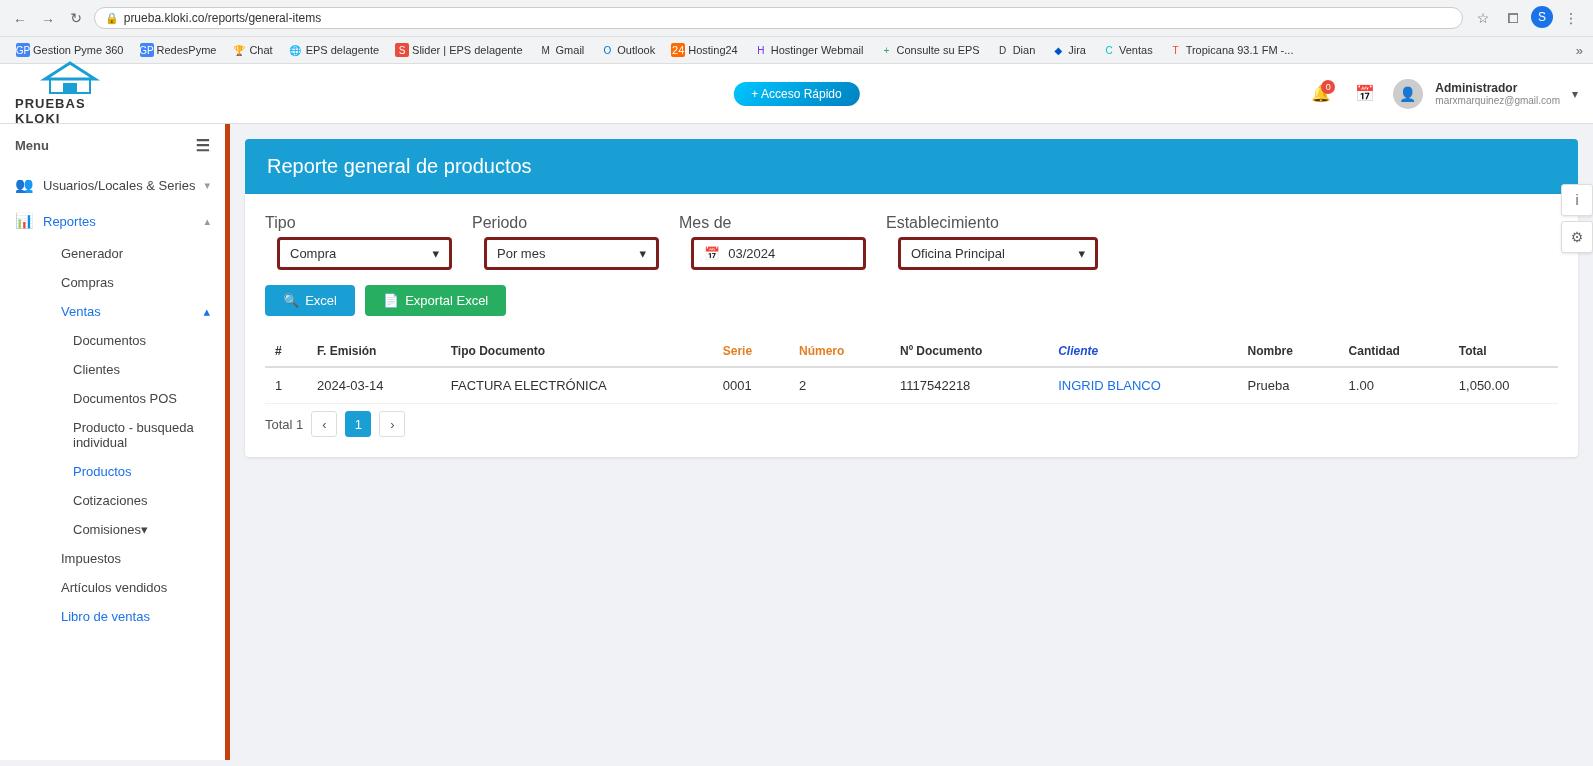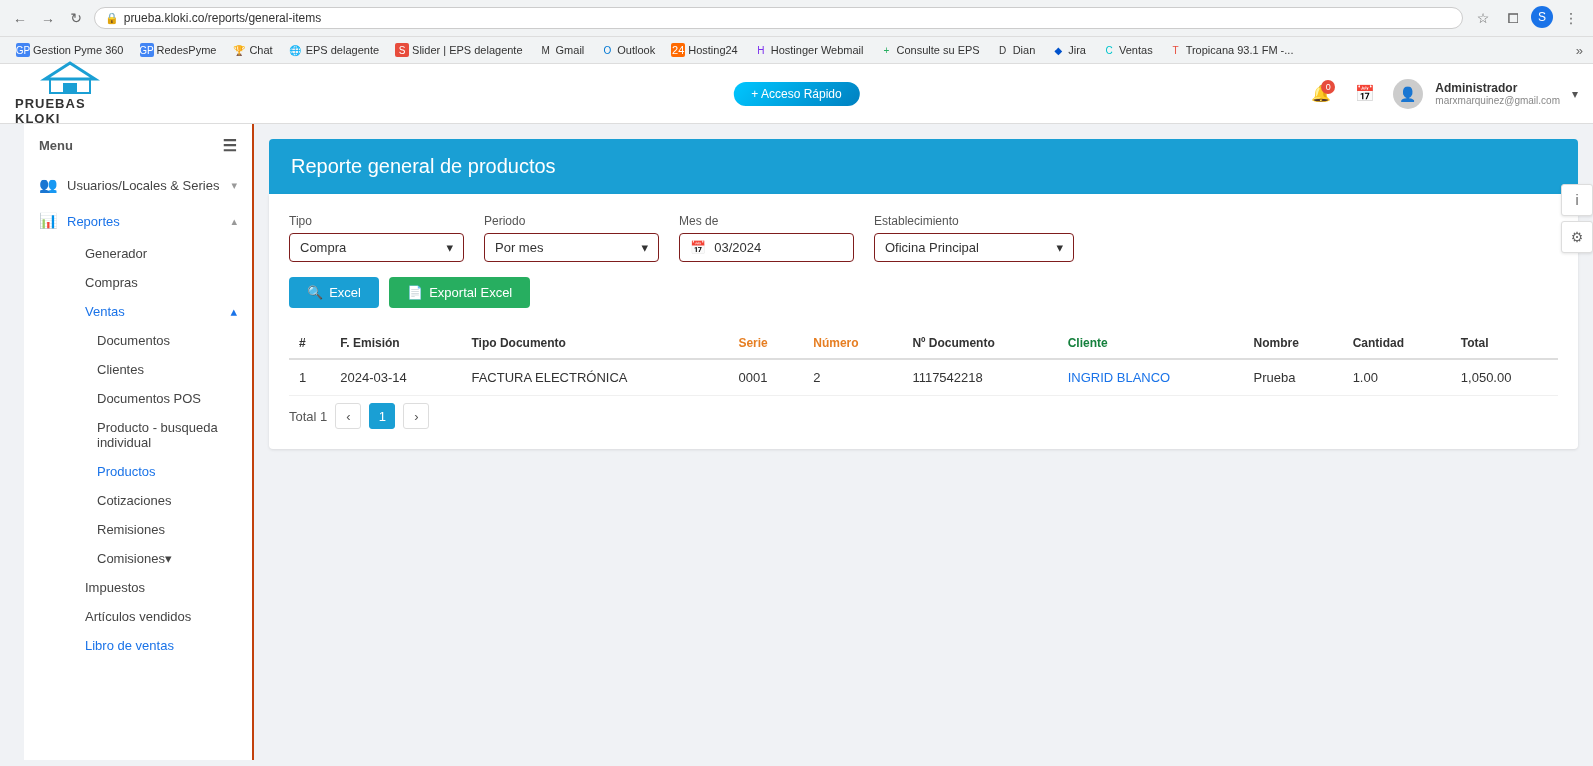--- a/index.html
+++ b/index.html
@@ -104,22 +104,22 @@
     .user-email { font-size: 10px; color: #888; }
     .user-dropdown-btn {
       background: none; border: none; cursor: pointer; color: #555; font-size: 12px;
     }
 
     
     .main-area { display: flex; flex: 1; overflow: hidden; }
 
     
     .sidebar {
-      width: 230px; background: white; border-right: 2px solid #c2410c;
-      overflow-y: auto; flex-shrink: 0; margin-left: 24px;
+      width: 230px; background: white; border-right: 5px solid #c2410c;
+      overflow-y: auto; flex-shrink: 0;
     }
     .sidebar-menu-header {
       padding: 12px 15px; font-weight: bold; font-size: 13px; color: #555;
       display: flex; justify-content: space-between; align-items: center;
     }
     .hamburger-icon { font-size: 16px; color: #555; cursor: pointer; }
     .sidebar-item {
       padding: 9px 15px; cursor: pointer; display: flex;
       align-items: center; gap: 8px; color: #444; font-size: 13px;
     }
@@ -153,26 +153,26 @@
       border-radius: 0 0 4px 4px;
       padding: 20px;
       box-shadow: 0 1px 3px rgba(0,0,0,0.1);
     }
 
     
     .filter-row {
       display: flex; gap: 20px; margin-bottom: 15px; align-items: flex-end;
     }
     .filter-group { display: flex; flex-direction: column; gap: 5px; }
-    .filter-label { font-size: 12px; color: #555; }
+    .filter-label { font-size: 16px; color: #555; }
     .filter-select, .filter-input {
-      border: 1px solid #7f1d1d; border-radius: 4px; padding: 6px 10px;
+      border: 3px solid #7f1d1d; border-radius: 4px; padding: 6px 10px;
       font-size: 13px; background: white; color: #333;
       display: flex; align-items: center; gap: 5px; min-width: 150px;
-      cursor: pointer; position: relative;
+      cursor: pointer; position: relative; margin-left: 12px;
     }
     .filter-select-inner {
       display: flex; align-items: center; justify-content: space-between;
       width: 100%;
     }
     .tipo-select { min-width: 175px; }
     .periodo-select { min-width: 175px; }
     .mes-input { min-width: 175px; display: flex; align-items: center; gap: 8px; }
     .estab-select { min-width: 200px; }
 
@@ -190,21 +190,21 @@
     }
 
     
     .report-table { width: 100%; border-collapse: collapse; font-size: 13px; }
     .report-table thead tr { border-bottom: 2px solid #ddd; }
     .report-table th {
       padding: 8px 10px; text-align: left; font-weight: 600; color: #333;
       font-size: 12px;
     }
     .report-table th.orange { color: #e67e22; }
-    .report-table th.blue { color: #15803d; }
+    .report-table th.blue { color: #1d4ed8; font-style: italic; }
     .report-table td { padding: 10px 10px; border-bottom: 1px solid #f0f0f0; }
     .td-blue { color: #1a73e8; }
 
     
     .pagination-row {
       display: flex; align-items: center; gap: 8px;
       margin-top: 7px; color: #555; font-size: 13px;
     }
     .page-btn {
       width: 26px; height: 26px; border: 1px solid #ddd; border-radius: 3px;
@@ -380,23 +380,20 @@
           <span>Documentos POS</span>
         </div>
         <div class="sidebar-subitem" style="padding-left:55px;">
           <span>Producto - busqueda individual</span>
         </div>
         <div class="sidebar-subitem active" style="padding-left:55px;">
           <span>Productos</span>
         </div>
         <div class="sidebar-subitem" style="padding-left:55px;">
           <span>Cotizaciones</span>
-        </div>
-        <div class="sidebar-subitem" style="padding-left:55px;">
-          <span>Remisiones</span>
         </div>
         <div class="sidebar-subitem" style="padding-left:55px;display:flex;justify-content:flex-start;padding-right:15px;">
           <span>Comisiones</span>
           <span>▾</span>
         </div>
         <div class="sidebar-subitem">
           <span>Impuestos</span>
         </div>
         <div class="sidebar-subitem">
           <span>Artículos vendidos</span>

